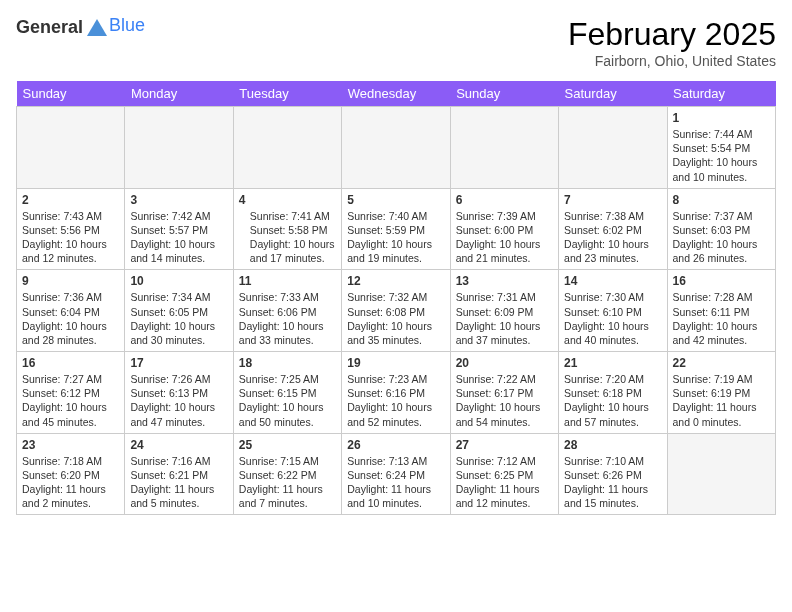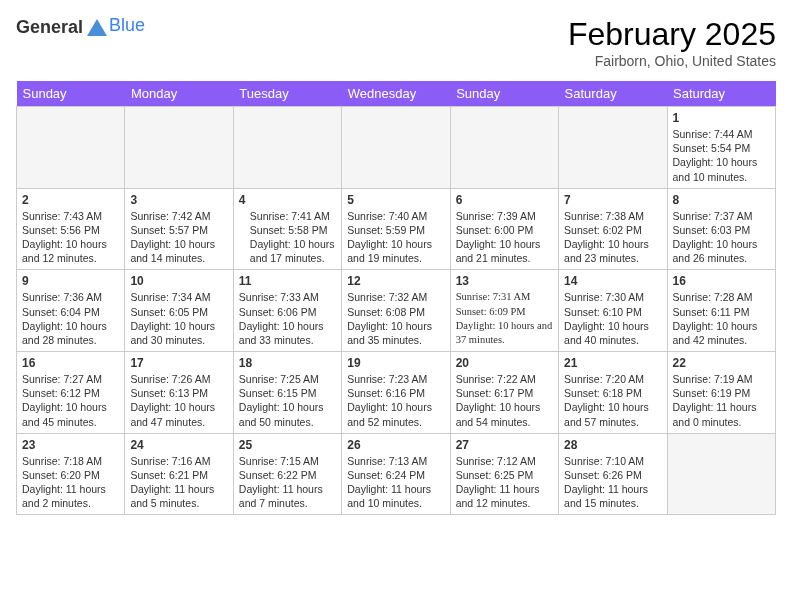--- a/index.html
+++ b/index.html
@@ -194,21 +194,21 @@
 Daylight: 10 hours and 33 minutes.</div>
         </td>
         <td>
           <span class="day-num">12</span>
           <div style="font-size: 10.5px; line-height: 1.35; white-space: pre-wrap;">Sunrise: 7:32 AM
 Sunset: 6:08 PM
 Daylight: 10 hours and 35 minutes.</div>
         </td>
         <td>
           <span class="day-num">13</span>
-          <div style="font-size: 10.5px; line-height: 1.35; white-space: pre-wrap; font-family: Liberation Serif, serif;">Sunrise: 7:31 AM
+          <div style="font-size: 10.5px; line-height: 1.35; white-space: pre-wrap;">Sunrise: 7:31 AM
 Sunset: 6:09 PM
 Daylight: 10 hours and 37 minutes.</div>
         </td>
         <td>
           <span class="day-num">14</span>
           <div style="font-size: 10.5px; line-height: 1.35; white-space: pre-wrap;">Sunrise: 7:30 AM
 Sunset: 6:10 PM
 Daylight: 10 hours and 40 minutes.</div>
         </td>
         <td>

